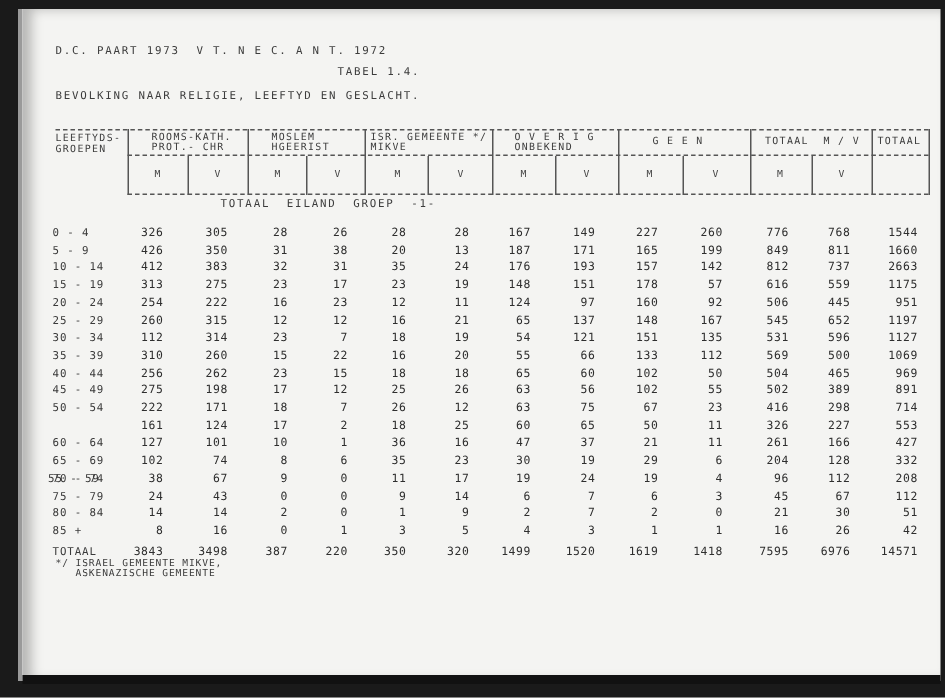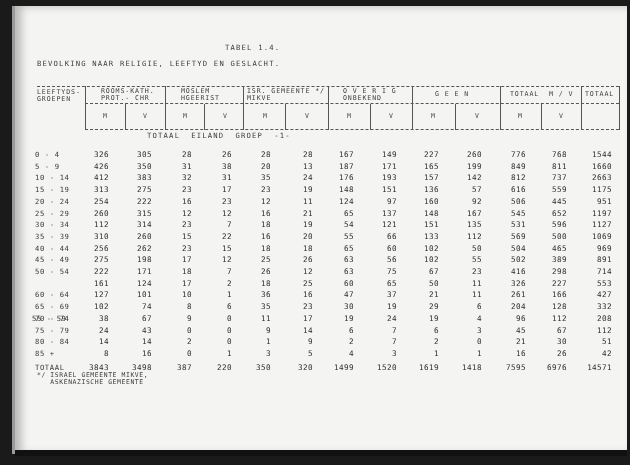--- a/index.html
+++ b/index.html
@@ -12,20 +12,21 @@
   .vl{position:absolute;width:0;border-left:1px solid #555;}
   .num{position:absolute;font-size:7.6px;letter-spacing:0.4px;text-align:right;width:34px;color:#2e2e2e;}
   .lbl{position:absolute;font-size:7.2px;letter-spacing:0.6px;color:#3a3a3a;white-space:pre;padding-left:10px;}
   .mv{position:absolute;font-size:6.5px;width:20px;text-align:center;color:#444;}
   .foot{font-size:6.4px;letter-spacing:0.6px;line-height:7px;}
 </style>
 </head>
 <body>
 
 <div class="page">
+  <div class="t" style="left:22px;top:23px;">D.C. PAART 1973  V T. N E C. A N T. 1972</div>
   <div class="t" style="left:210px;top:37px;">TABEL 1.4.</div>
   <div class="t" style="left:22px;top:53px;">BEVOLKING NAAR RELIGIE, LEEFTYD EN GESLACHT.</div>
 
   <div class="dash" style="left:22px;top:80px;width:582px;"></div>
   <div class="dash" style="left:70px;top:97px;width:534px;"></div>
   <div class="dash" style="left:70px;top:123px;width:534px;"></div>
 
   <div class="vl" style="left:70px;top:80px;height:44px;"></div>
   <div class="vl" style="left:150px;top:80px;height:44px;"></div>
   <div class="vl" style="left:228px;top:80px;height:44px;"></div>
@@ -123,21 +124,21 @@
       <div>
         <div class="lbl" style="left: 10px; top: 179.1px;">15 - 19</div>
         <div class="num" style="left: 60px; top: 179.1px;">313</div>
         <div class="num" style="left: 103px; top: 179.1px;">275</div>
         <div class="num" style="left: 143px; top: 179.1px;">23</div>
         <div class="num" style="left: 183px; top: 179.1px;">17</div>
         <div class="num" style="left: 222px; top: 179.1px;">23</div>
         <div class="num" style="left: 264px; top: 179.1px;">19</div>
         <div class="num" style="left: 305px; top: 179.1px;">148</div>
         <div class="num" style="left: 348px; top: 179.1px;">151</div>
-        <div class="num" style="left: 390px; top: 179.1px;">136</div>
+        <div class="num" style="left: 390px; top: 179.1px;">178</div>
         <div class="num" style="left: 433px; top: 179.1px;">57</div>
         <div class="num" style="left: 477px; top: 179.1px;">616</div>
         <div class="num" style="left: 518px; top: 179.1px;">559</div>
         <div class="num" style="left: 563px; top: 179.1px;">1175</div>
       </div>
       <div>
         <div class="lbl" style="left: 10px; top: 190.8px;">20 - 24</div>
         <div class="num" style="left: 60px; top: 190.8px;">254</div>
         <div class="num" style="left: 103px; top: 190.8px;">222</div>
         <div class="num" style="left: 143px; top: 190.8px;">16</div>

